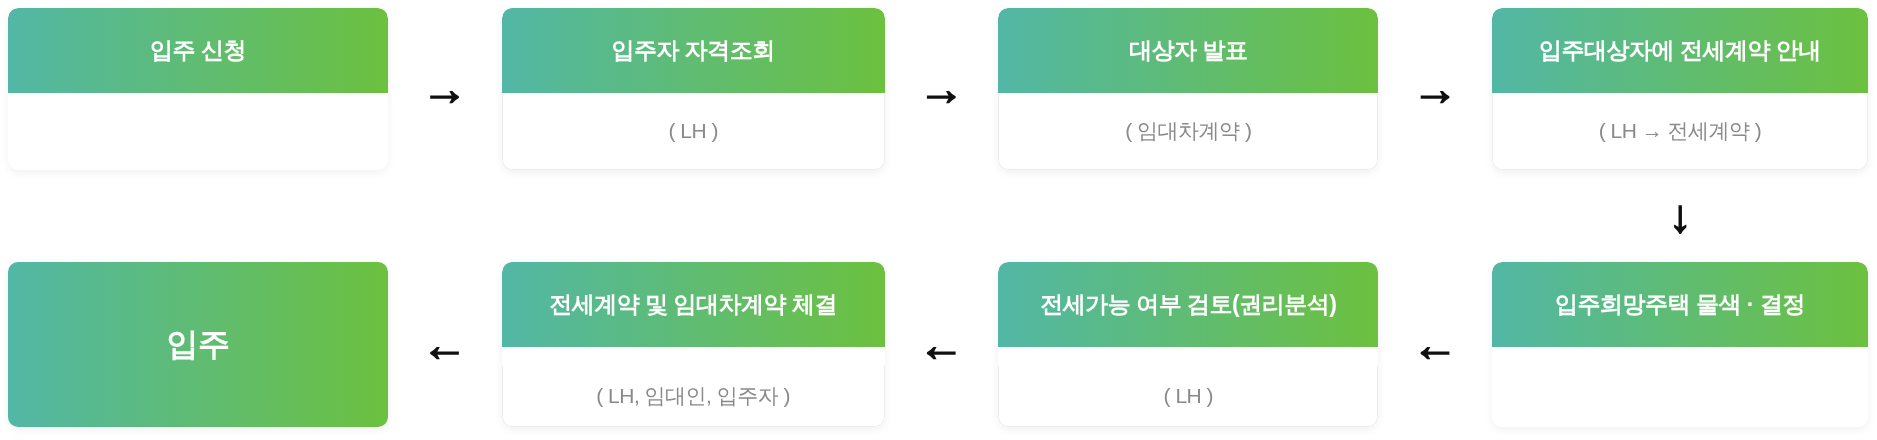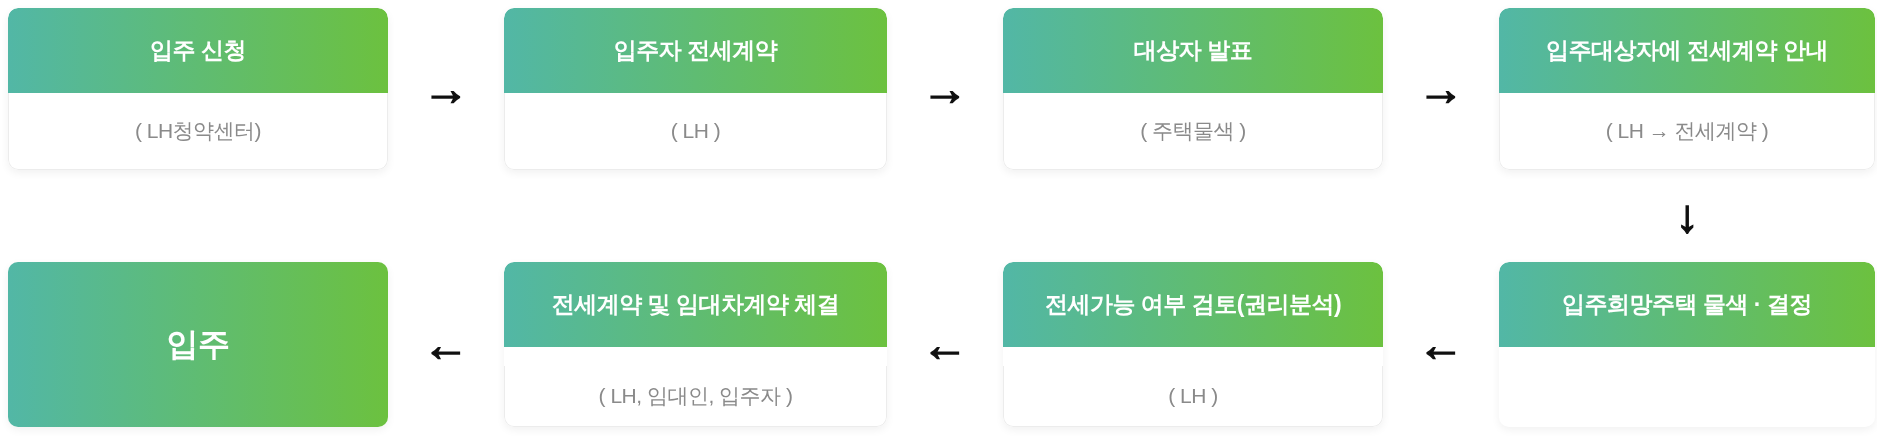--- a/index.html
+++ b/index.html
@@ -1,21 +1,21 @@
 <!DOCTYPE html>
 <html><head>
 <meta charset="utf-8">
 <style>
   html, body { margin: 0; padding: 0; background: #ffffff; }
   .flow {
     position: relative;
     width: 1877px;
     height: 440px;
     box-sizing: border-box;
-    padding: 8px 2px 0 8px;
+    padding: 8px 9px 0 8px;
     display: grid;
     grid-template-columns: 380px 1fr 383px 1fr 380px 1fr 376px;
     grid-template-rows: 162px 92px 165px;
     font-family: "Liberation Sans", sans-serif;
     background: #ffffff;
   }
   .flow-box {
     display: flex;
     flex-direction: column;
     border-radius: 10px;
@@ -75,35 +75,34 @@
   .c7 { grid-column: 7; }
   .r1 { grid-row: 1; } .r2 { grid-row: 2; } .r3 { grid-row: 3; gap: 19px; }
 </style>
 </head>
 <body>
 
 <div class="flow">
 
   <div class="flow-box c1 r1">
     <div class="box-header">입주 신청</div>
-    <div class="box-body">( LH청약센터)</div>
   </div>
 
   <div class="arrow-cell c2 r1">→</div>
 
   <div class="flow-box c3 r1">
-    <div class="box-header">입주자 전세계약</div>
+    <div class="box-header">입주자 자격조회</div>
     <div class="box-body">( LH )</div>
   </div>
 
   <div class="arrow-cell c4 r1">→</div>
 
   <div class="flow-box c5 r1">
     <div class="box-header">대상자 발표</div>
-    <div class="box-body">( 주택물색 )</div>
+    <div class="box-body">( 임대차계약 )</div>
   </div>
 
   <div class="arrow-cell c6 r1">→</div>
 
   <div class="flow-box c7 r1">
     <div class="box-header">입주대상자에 전세계약 안내</div>
     <div class="box-body">( LH → 전세계약 )</div>
   </div>
 
   <div class="arrow-cell c7 r2">↓</div>

